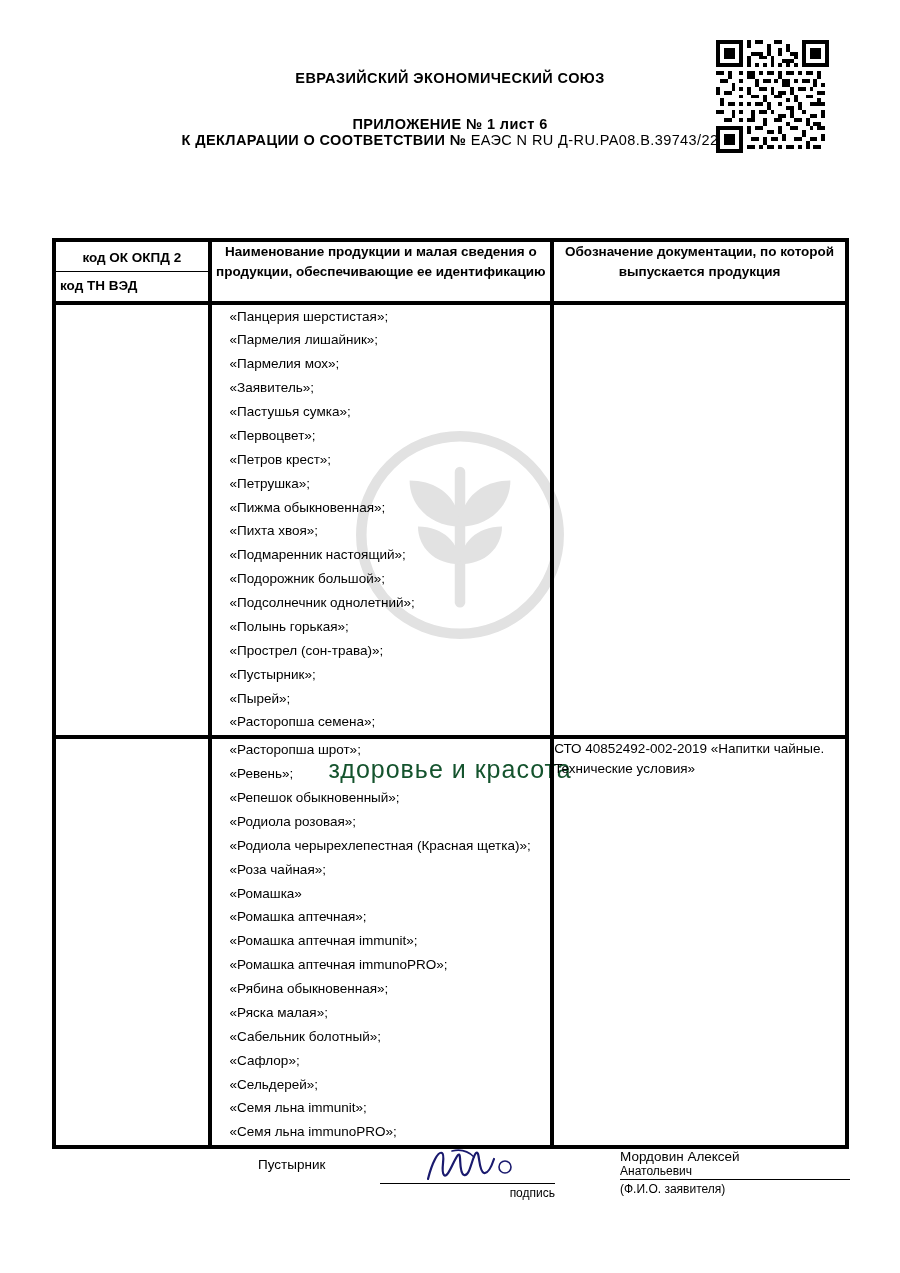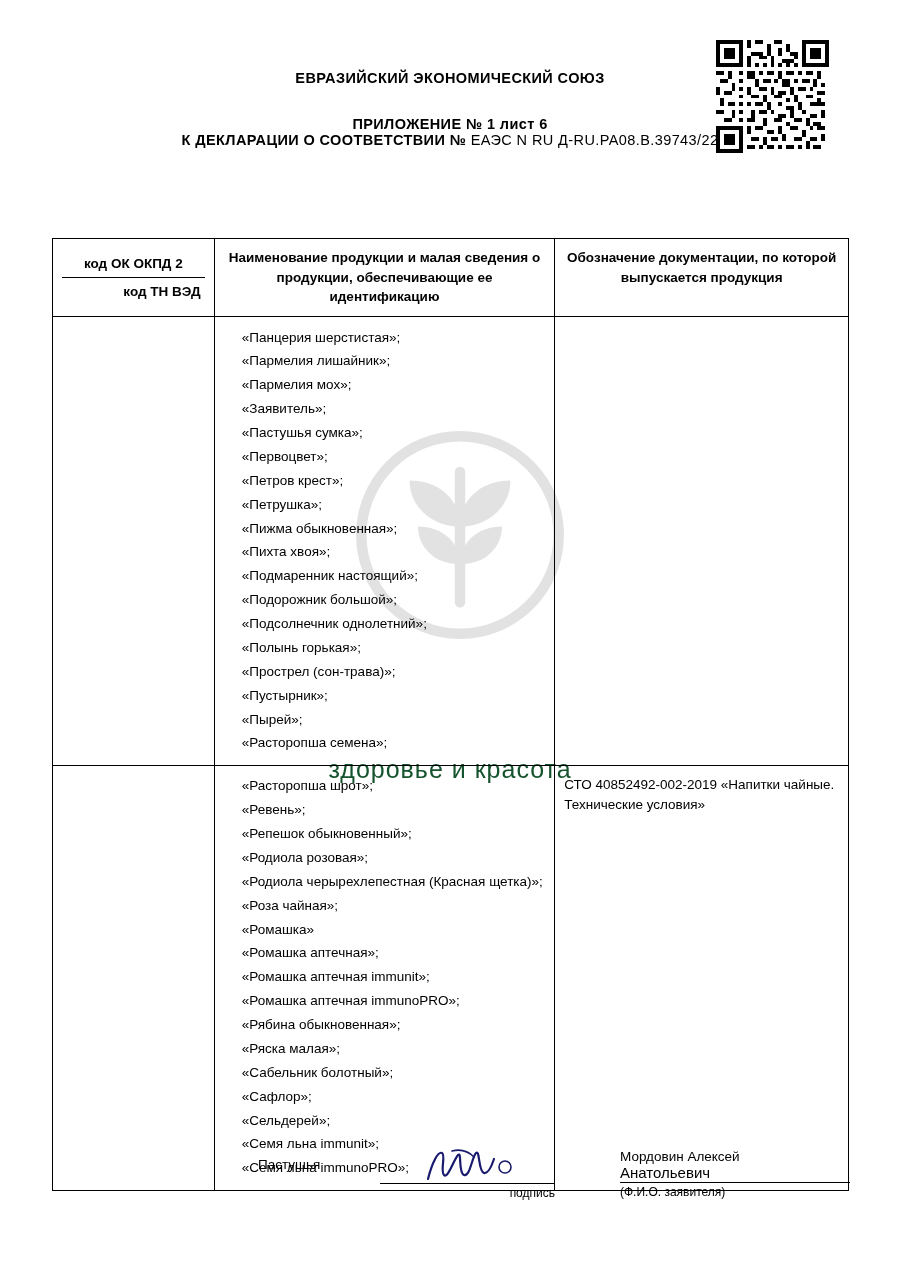--- a/index.html
+++ b/index.html
@@ -98,23 +98,23 @@
   .tbl {
     position: absolute;
     left: 52px;
     top: 238px;
     width: 797px;
     border-collapse: collapse;
     z-index: 8;
     background: transparent;
   }
   .tbl td, .tbl th {
-    border: 1px solid #000000;
+    border: 4px solid #000000;
     vertical-align: top;
-    padding: 9px;
+    padding: 0;
     background: transparent;
     margin-left: 21px;
   }
   .col-a { width: 155px; }
   .col-b { width: 345px; }
   .col-c { width: 297px; }
 
   .head-cell {
     text-align: center;
     font-weight: bold;
@@ -123,21 +123,21 @@
     padding: 8px 6px 9px 6px;
   }
   .head-a-top {
     text-align: center;
     font-weight: bold;
     font-size: 13.5px;
     padding: 8px 4px 6px 4px;
     border-bottom: 1px solid #000000;
   }
   .head-a-bot {
-    text-align: right;
+    text-align: left;
     font-weight: bold;
     font-size: 13.5px;
     padding: 6px 4px 8px 4px;
   }
   .head-a-wrap { padding: 0; }
   .head-a-wrap > div:first-child { }
 
   .body-cell {
     font-size: 13.5px;
     line-height: 1.0;
@@ -195,21 +195,21 @@
     padding-top: 2px;
   }
   .name-block {
     position: absolute;
     left: 620px;
     top: 4px;
     width: 230px;
     text-align: left;
   }
   .name-l1 { font-size: 13.5px; }
-  .name-l2 { font-size: 15px; }
+  .name-l2 { font-size: 12px; }
   .name-rule {
     border-bottom: 1px solid #000;
     width: 230px;
     margin-top: 1px;
   }
   .name-label {
     font-size: 12px;
     padding-top: 2px;
   }
 </style>
@@ -439,21 +439,21 @@
             <li>«Семя льна immunit»;</li>
             <li>«Семя льна immunoPRO»;</li>
           </ul>
         </td>
         <td class="col-c doc-cell">СТО 40852492-002-2019 «Напитки чайные. Технические условия»</td>
       </tr>
     </tbody>
   </table>
 
   <div class="footer">
-    <div class="f-applicant">Пастушья</div>
+    <div class="f-applicant">Пустырник</div>
 
     <div class="sig-block">
       <div class="sig-mark">
         <svg width="120" height="38" viewBox="0 0 120 38">
           <path d="M20 34 C24 18 30 6 34 8 C38 10 32 26 36 30 C40 34 46 14 50 10 C54 6 50 28 56 30 C62 32 64 12 68 8 C72 4 70 26 76 28 C80 29 84 20 86 14" fill="none" stroke="#1a1a6e" stroke-width="2.2" stroke-linecap="round"></path>
           <path d="M44 6 C52 4 60 6 66 12" fill="none" stroke="#1a1a6e" stroke-width="1.6" stroke-linecap="round"></path>
           <circle cx="97" cy="22" r="6" fill="none" stroke="#1a1a6e" stroke-width="1.6"></circle>
         </svg>
       </div>
       <div class="sig-rule"></div>

